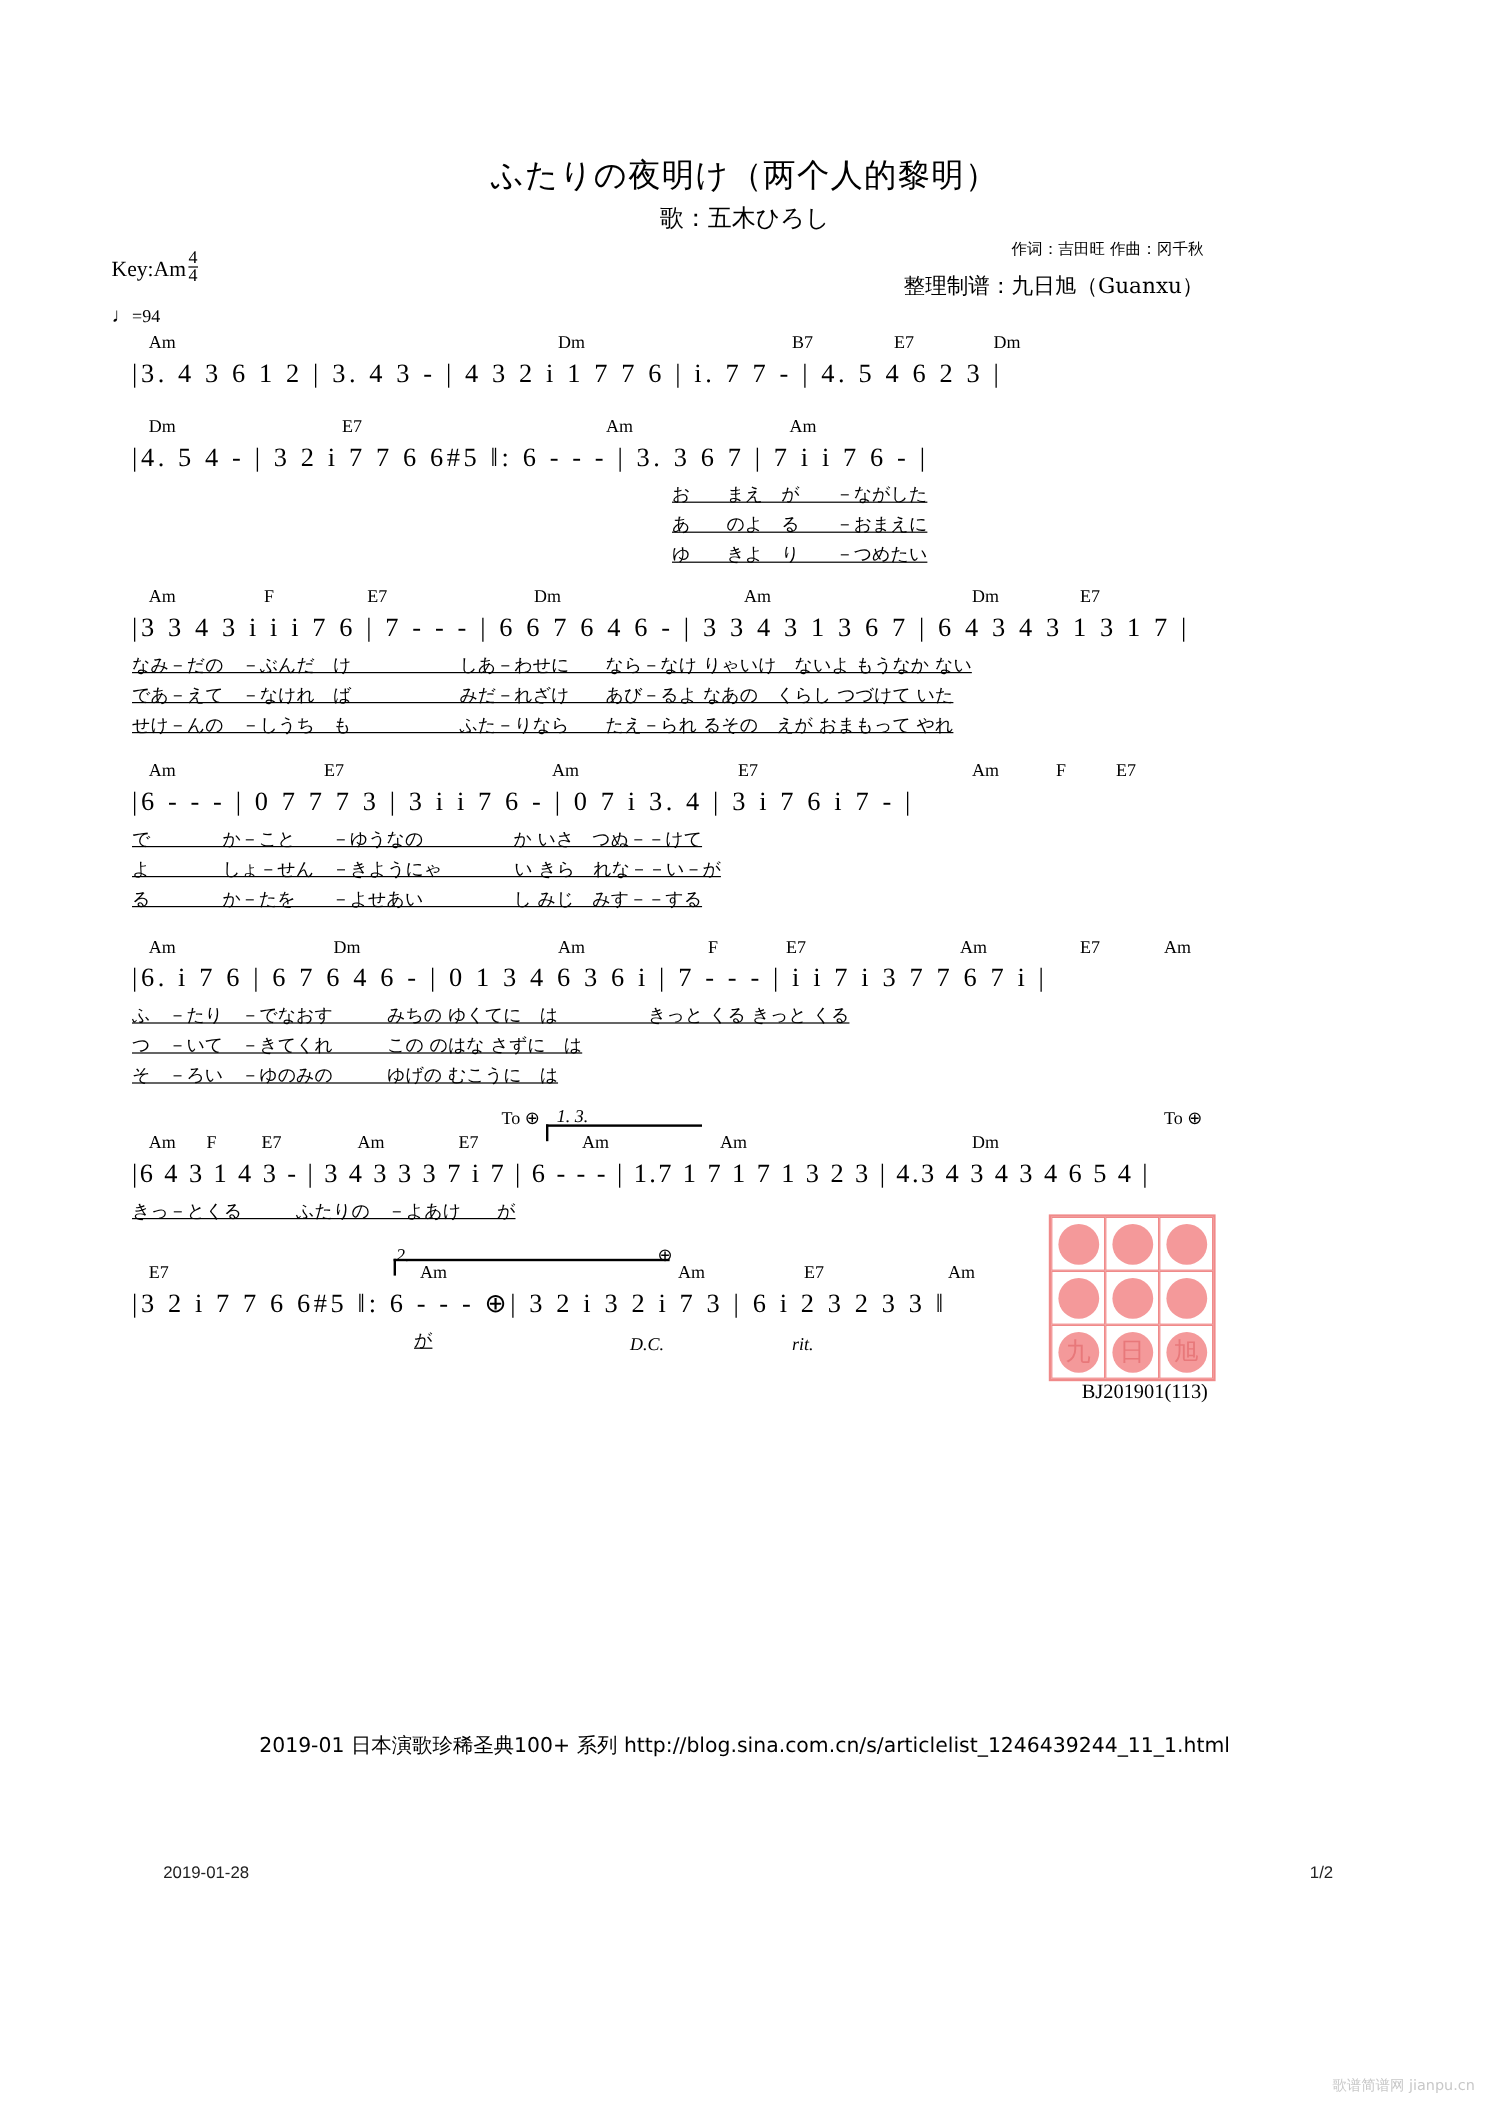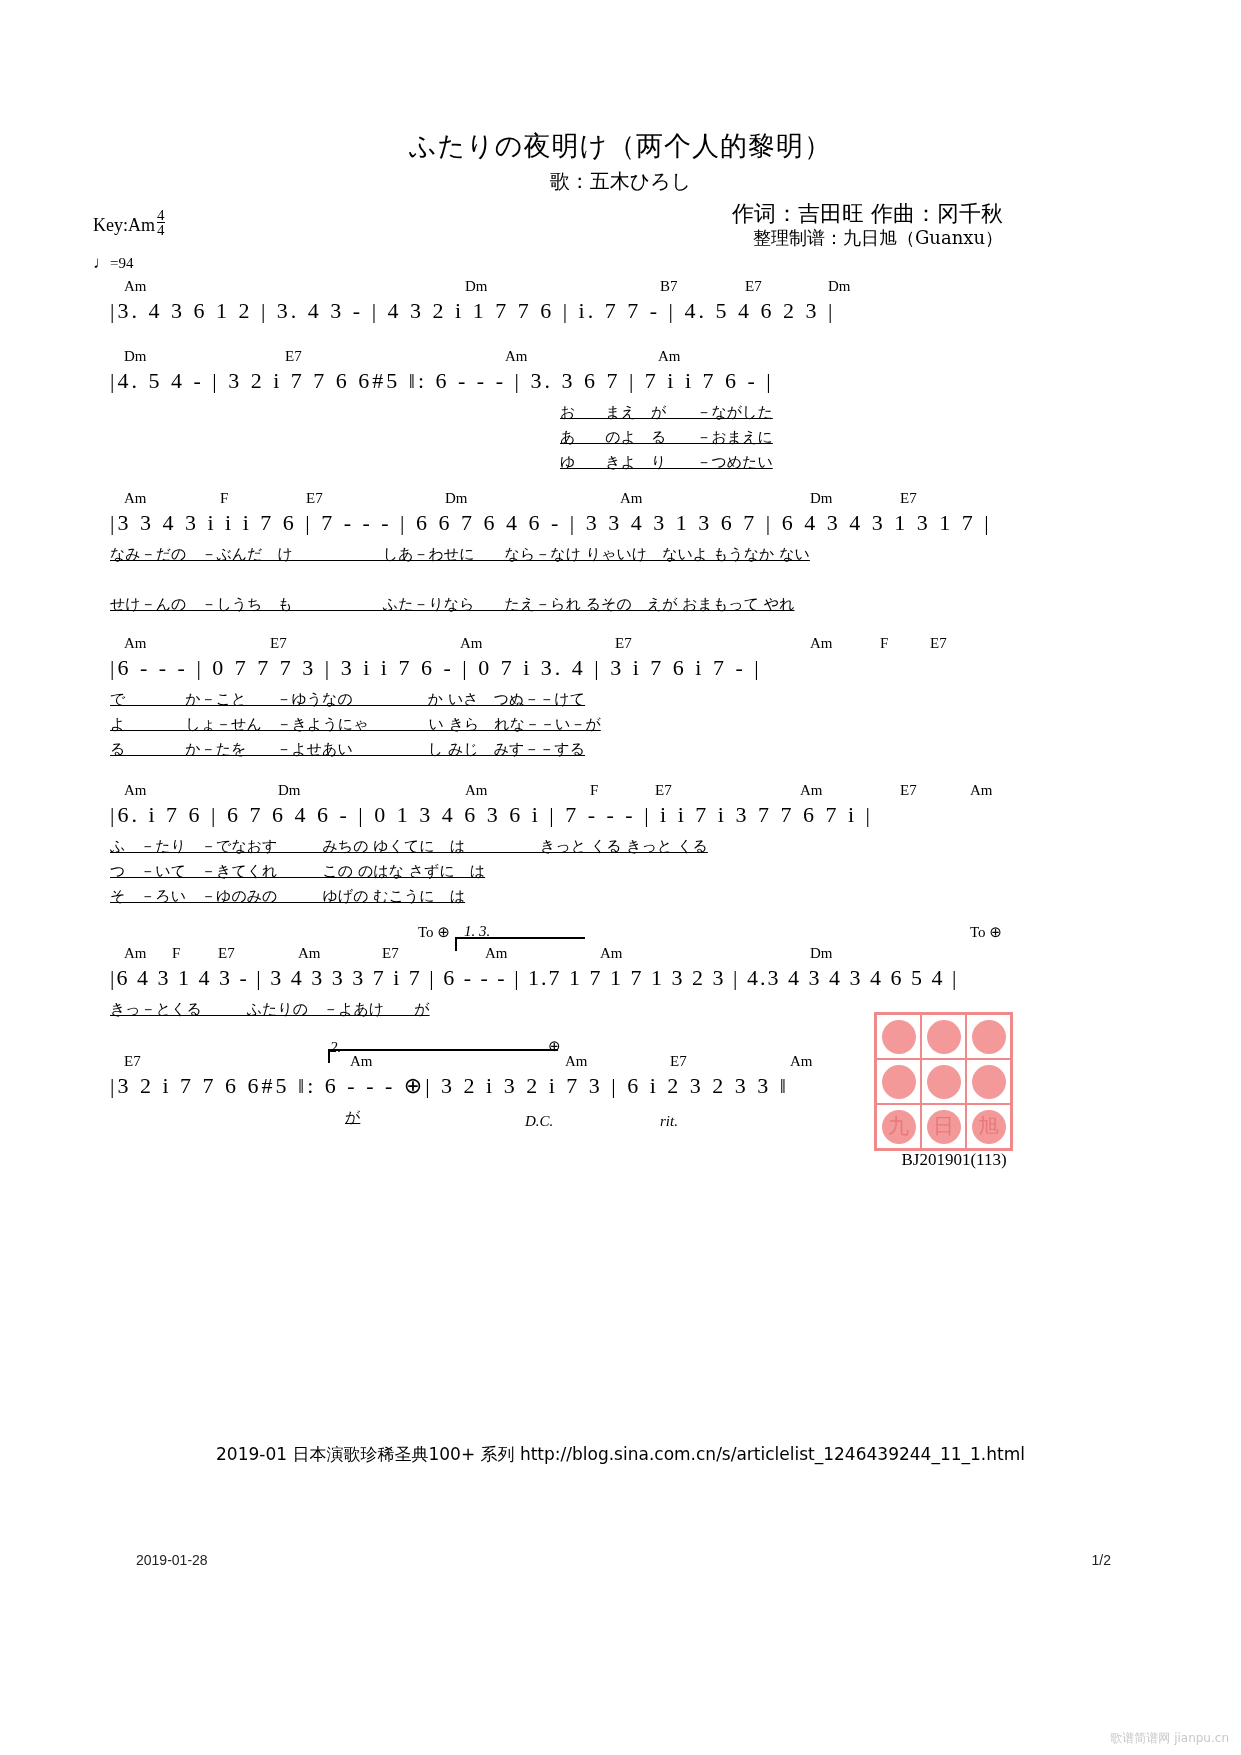--- a/index.html
+++ b/index.html
@@ -15,21 +15,21 @@
 
   
   .title{
     position:absolute;left:0;top:128px;width:1241px;text-align:center;
     font-size:27px;letter-spacing:1px;font-family:"DejaVu Serif",serif;
   }
   .subtitle{
     position:absolute;left:0;top:168px;width:1241px;text-align:center;
     font-size:20px;font-family:"DejaVu Serif",serif;
   }
-  .credit1{position:absolute;right:238px;top:199px;font-size:22px;font-family:"DejaVu Serif",serif;white-space:nowrap;}
+  .credit1{position:absolute;right:238px;top:199px;font-size:13px;font-family:"DejaVu Serif",serif;white-space:nowrap;}
   .credit2{position:absolute;right:238px;top:226px;font-size:18px;font-family:"DejaVu Serif",serif;white-space:nowrap;}
 
   .keysig{position:absolute;left:93px;top:208px;font-size:18px;font-family:"Liberation Serif",serif;}
   .keysig .frac{display:inline-block;vertical-align:-4px;margin-left:2px;line-height:0.95;text-align:center;font-size:15px;}
   .keysig .frac span{display:block;}
   .tempo{position:absolute;left:93px;top:253px;font-size:15px;font-family:"Liberation Serif",serif;}
   .tempo .note{font-size:17px;}
 
   
   .system{position:absolute;left:0;width:1241px;}
@@ -120,20 +120,21 @@
       <span class="chord" style="left:14px;">Am</span>
       <span class="chord" style="left:110px;">F</span>
       <span class="chord" style="left:196px;">E7</span>
       <span class="chord" style="left:335px;">Dm</span>
       <span class="chord" style="left:510px;">Am</span>
       <span class="chord" style="left:700px;">Dm</span>
       <span class="chord" style="left:790px;">E7</span>
     </div>
     <div class="musicline" style="top:20px;letter-spacing:3px;">|3 3 4  3 i  i i  7 6 | 7  -  -  - | 6 6 7  6 4  6  - | 3 3 4  3 1  3 6 7 | 6 4 3  4 3 1 3  1 7 |</div>
     <div class="lyricline" style="top:55px;">なみ－だの　－ぶんだ　け　　　　　　しあ－わせに　　なら－なけ りゃいけ　ないよ もうなか ない</div>
+    <div class="lyricline" style="top:80px;">であ－えて　－なけれ　ば　　　　　　みだ－れざけ　　あび－るよ なあの　くらし つづけて いた</div>
     <div class="lyricline" style="top:105px;">せけ－んの　－しうち　も　　　　　　ふた－りなら　　たえ－られ るその　えが おまもって やれ</div>
   </div>
 
   <div class="system" style="top:635px;height:125px;">
     <div class="chordline" style="top:0;">
       <span class="chord" style="left:14px;">Am</span>
       <span class="chord" style="left:160px;">E7</span>
       <span class="chord" style="left:350px;">Am</span>
       <span class="chord" style="left:505px;">E7</span>
       <span class="chord" style="left:700px;">Am</span>

